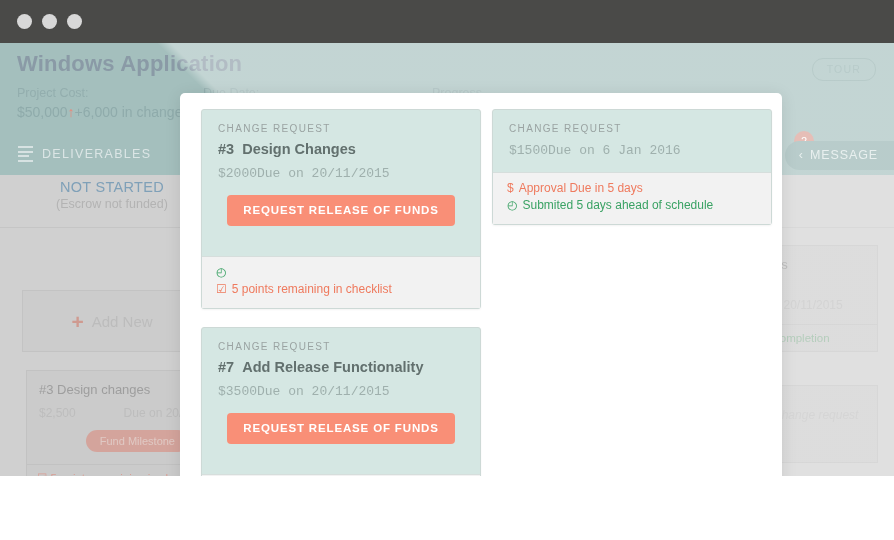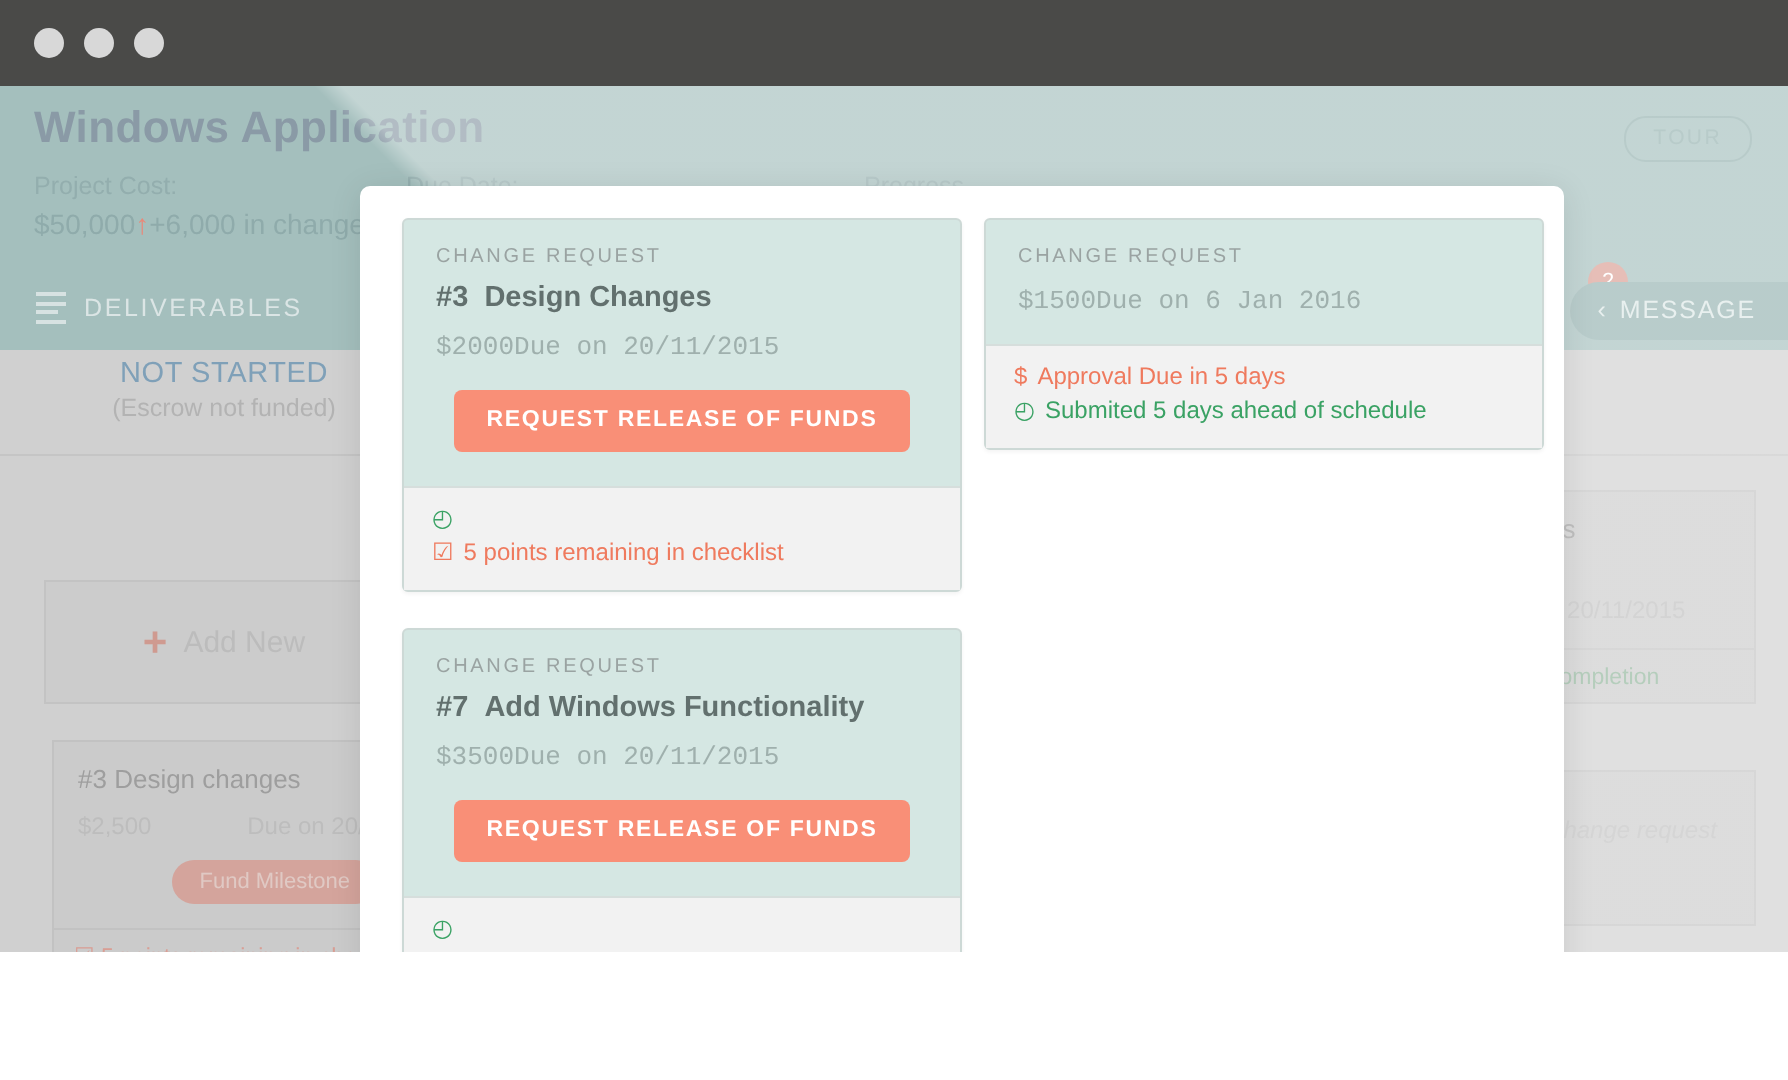--- a/index.html
+++ b/index.html
@@ -157,21 +157,21 @@
   }
   .card .title {
     font-size: 14.5px; font-weight: bold; color: #62706e; margin-top: 7px;
   }
   .card .title .num { font-weight: bold; }
   .card .meta {
     display: flex; justify-content: flex-start; align-items: baseline;
     margin-top: 9px; font-size: 13px; color: #9fb0ad; font-family: Liberation Mono, monospace;
   }
   .cta {
-    display: block; margin: 14px auto 3px;
+    display: block; margin: 14px auto 16px;
     background: #f98f77; color: #ffffff;
     border: none; border-radius: 4px;
     padding: 9px 16px 10px;
     font-size: 11.5px; letter-spacing: .85px; font-weight: bold;
     font-family: "Liberation Sans", sans-serif;
     cursor: pointer;
   }
   .cta-wait {
     display: block; width: 100%; margin-top: 11px;
     background: #f0f0f0; color: #b3b3b3;
@@ -357,21 +357,21 @@
             <span>5 points remaining in checklist</span>
           </div>
         </div>
       </div>
 
       <div class="card">
         <div class="card-body">
           <div class="kicker">CHANGE REQUEST</div>
           <div class="title">
             <span class="num">#7</span>
-            &nbsp;<span>Add Windows Functionality</span>
+            &nbsp;<span>Add Release Functionality</span>
           </div>
           <div class="meta">
             <span>$3500</span>
             <span>Due on 20/11/2015</span>
           </div>
           <button class="cta">REQUEST RELEASE OF FUNDS</button>
         </div>
         <div class="card-foot">
           <div class="fline green">
             <span class="gi">◴</span>

